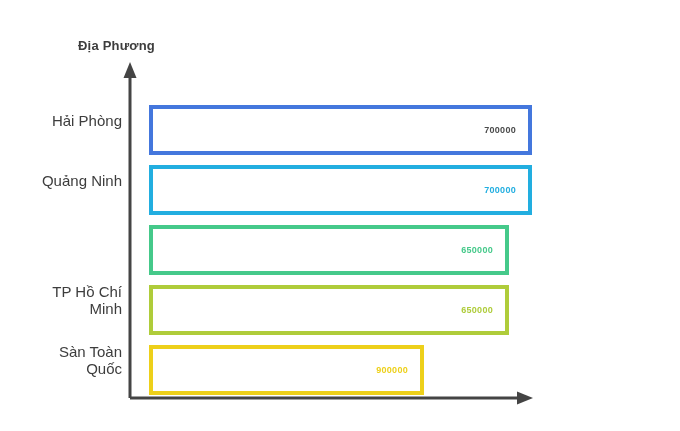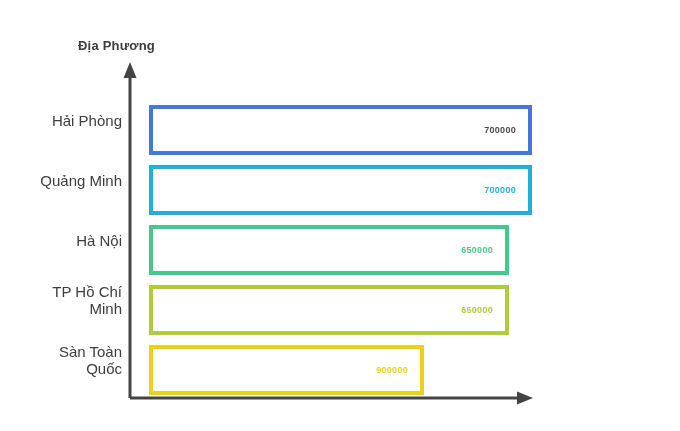--- a/index.html
+++ b/index.html
@@ -118,22 +118,21 @@
 
     <line x1="130" y1="398" x2="130" y2="72" stroke="#444444" stroke-width="3"></line>
     <polygon points="130,62 123.5,78 136.5,78" fill="#444444"></polygon>
 
     <line x1="130" y1="398" x2="522" y2="398" stroke="#444444" stroke-width="3"></line>
     <polygon points="533,398 517,391.5 517,404.5" fill="#444444"></polygon>
   </svg>
 
   <div id="cat-labels">
     <div class="cat-label" style="top:12px;">Hải Phòng</div>
-    <div class="cat-label" style="top:72px;">Quảng Minh</div>
-    <div class="cat-label" style="top:132px;">Hà Nội</div>
+    <div class="cat-label" style="top:72px;">Quảng Ninh</div>
     <div class="cat-label" style="top:243px;">Sàn Toàn
 Quốc</div>
     <div class="cat-label" style="top:183px;">TP Hồ Chí
 Minh</div>
   </div>
 
   <div id="plot-area">
 
     <div class="bar-row" style="top:5px;">
       <div class="bar" style="width: 383px; border-color: rgb(68, 119, 221);">

